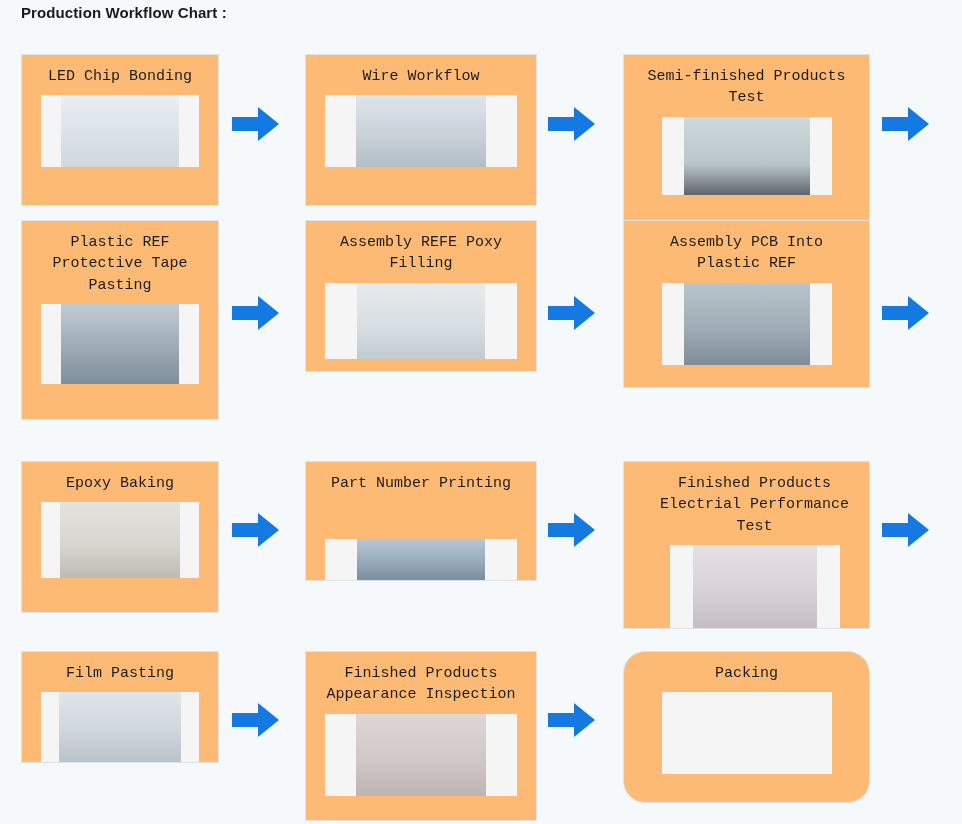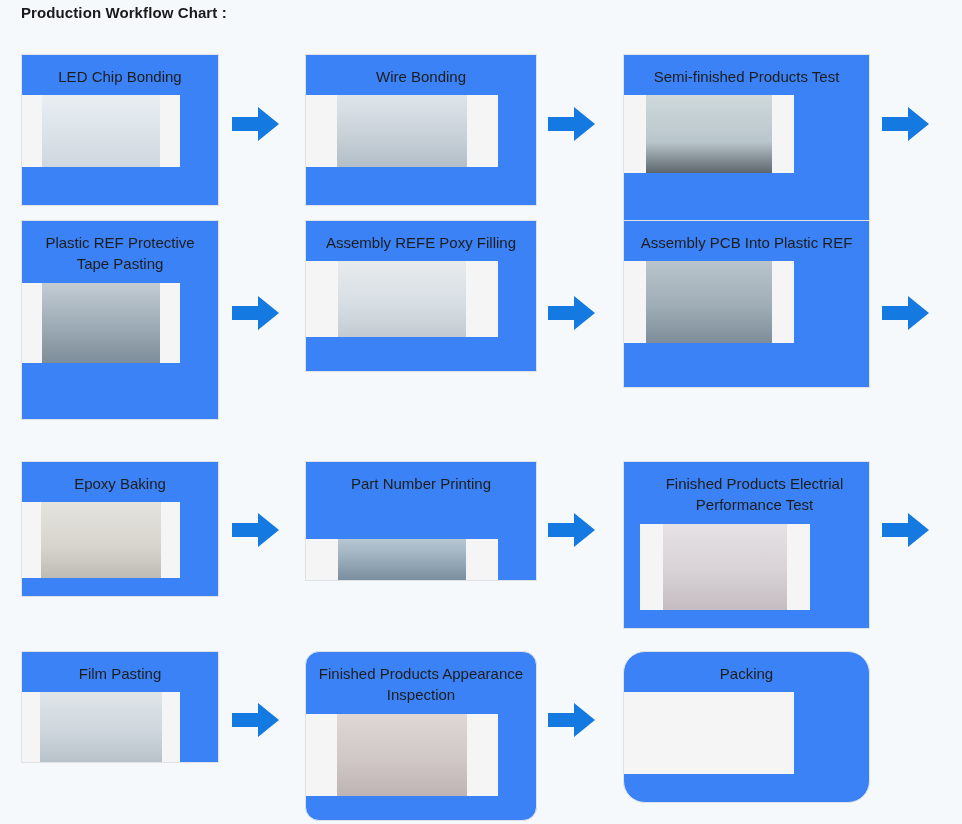--- a/index.html
+++ b/index.html
@@ -49,24 +49,26 @@
 
   
   .col0 { left: 21px;  width: 198px; }
   .col1 { left: 305px; width: 232px; }
   .col2 { left: 623px; width: 247px; }
 
   
   .wf-card {
     position: relative;
     box-sizing: border-box;
-    background: #3b82f6;
+    background: #fdba74;
     border: 1px solid #dfe3e8;
     display: flex;
     flex-direction: column;
+    align-items: center;
+    font-family: Liberation Mono, monospace;
   }
 
   .wf-card-title {
     color: #1d1d1d;
     font-size: 15px;
     line-height: 1.42;
     text-align: center;
     padding: 11px 10px 0 10px;
     box-sizing: border-box;
     width: 100%;
@@ -113,21 +115,21 @@
           </div>
         </div>
       </div>
       <div class="wf-arrow" style="left: 232px; top: 50px;">
         <svg viewBox="0 0 48 40" xmlns="http://www.w3.org/2000/svg" aria-hidden="true">
           <path d="M0 13 L26 13 L26 3 L47 20 L26 37 L26 27 L0 27 Z" fill="#1479e0"></path>
         </svg>
       </div>
       <div class="wf-cell col1">
         <div class="wf-card" style="width: 232px; height: 152px;">
-          <div class="wf-card-title">Wire Bonding</div>
+          <div class="wf-card-title">Wire Workflow</div>
           <div class="wf-card-media" style="width: 192px; height: 72px;">
             <div class="wf-photo" title="Row of wire bonding machines on a production floor" style="width: 130px; height: 72px; background-image: linear-gradient(rgb(223, 229, 234) 0%, rgb(201, 210, 217) 55%, rgb(179, 190, 199) 100%), linear-gradient(90deg, rgb(169, 180, 189) 0px, rgb(169, 180, 189) 12%, rgb(221, 228, 233) 12%, rgb(221, 228, 233) 26%, rgb(159, 171, 181) 26%, rgb(159, 171, 181) 40%, rgb(226, 232, 236) 40%, rgb(226, 232, 236) 58%, rgb(143, 160, 173) 58%, rgb(143, 160, 173) 72%, rgb(221, 228, 233) 72%, rgb(221, 228, 233) 100%);"></div>
           </div>
         </div>
       </div>
       <div class="wf-arrow" style="left: 548px; top: 50px;">
         <svg viewBox="0 0 48 40" xmlns="http://www.w3.org/2000/svg" aria-hidden="true">
           <path d="M0 13 L26 13 L26 3 L47 20 L26 37 L26 27 L0 27 Z" fill="#1479e0"></path>
         </svg>
       </div>
@@ -181,21 +183,21 @@
         </div>
       </div>
       <div class="wf-arrow" style="left: 882px; top: 73px;">
         <svg viewBox="0 0 48 40" xmlns="http://www.w3.org/2000/svg" aria-hidden="true">
           <path d="M0 13 L26 13 L26 3 L47 20 L26 37 L26 27 L0 27 Z" fill="#1479e0"></path>
         </svg>
       </div>
     </div>
     <div class="wf-row" style="top: 461px; height: 168px;">
       <div class="wf-cell col0">
-        <div class="wf-card" style="width: 198px; height: 136px;">
+        <div class="wf-card" style="width: 198px; height: 152px;">
           <div class="wf-card-title">Epoxy Baking</div>
           <div class="wf-card-media" style="width: 158px; height: 76px;">
             <div class="wf-photo" title="Three epoxy baking ovens side by side" style="width: 120px; height: 76px; background-image: linear-gradient(rgb(228, 227, 222) 0%, rgb(214, 212, 205) 60%, rgb(189, 187, 180) 100%), linear-gradient(90deg, rgb(207, 205, 198) 0px, rgb(207, 205, 198) 31%, rgb(141, 139, 134) 31%, rgb(141, 139, 134) 34%, rgb(207, 205, 198) 34%, rgb(207, 205, 198) 65%, rgb(141, 139, 134) 65%, rgb(141, 139, 134) 68%, rgb(207, 205, 198) 68%, rgb(207, 205, 198) 100%), radial-gradient(circle at 16% 22%, rgb(208, 64, 42) 0px, rgb(208, 64, 42) 7%, transparent 8%);"></div>
           </div>
         </div>
       </div>
       <div class="wf-arrow" style="left: 232px; top: 49px;">
         <svg viewBox="0 0 48 40" xmlns="http://www.w3.org/2000/svg" aria-hidden="true">
           <path d="M0 13 L26 13 L26 3 L47 20 L26 37 L26 27 L0 27 Z" fill="#1479e0"></path>
         </svg>
@@ -235,21 +237,21 @@
             <div class="wf-photo" title="Operator in blue gown at a film pasting machine" style="width: 122px; height: 80px; background-image: linear-gradient(rgb(226, 231, 234) 0%, rgb(207, 215, 221) 55%, rgb(181, 191, 199) 100%), radial-gradient(circle at 68% 58%, rgb(27, 87, 184) 0px, rgb(27, 87, 184) 19%, transparent 20%), radial-gradient(circle at 67% 24%, rgb(27, 87, 184) 0px, rgb(27, 87, 184) 9%, transparent 10%), radial-gradient(circle at 20% 84%, rgb(207, 42, 42) 0px, rgb(207, 42, 42) 9%, transparent 10%);"></div>
           </div>
         </div>
       </div>
       <div class="wf-arrow" style="left: 232px; top: 49px;">
         <svg viewBox="0 0 48 40" xmlns="http://www.w3.org/2000/svg" aria-hidden="true">
           <path d="M0 13 L26 13 L26 3 L47 20 L26 37 L26 27 L0 27 Z" fill="#1479e0"></path>
         </svg>
       </div>
       <div class="wf-cell col1">
-        <div class="wf-card" style="width: 232px; height: 170px; border-radius: 14px;">
+        <div class="wf-card" style="width: 232px; height: 170px;">
           <div class="wf-card-title">Finished Products Appearance Inspection</div>
           <div class="wf-card-media" style="width: 192px; height: 82px;">
             <div class="wf-photo" title="Inspector visually checking stacked finished product trays" style="width: 130px; height: 82px; background-image: linear-gradient(rgb(222, 215, 214) 0%, rgb(208, 200, 199) 55%, rgb(189, 180, 179) 100%), repeating-linear-gradient(170deg, rgb(232, 121, 125) 0px, rgb(232, 121, 125) 6px, rgb(244, 222, 222) 6px, rgb(244, 222, 222) 11px), radial-gradient(circle at 28% 60%, rgb(233, 201, 212) 0px, rgb(233, 201, 212) 24%, transparent 25%);"></div>
           </div>
         </div>
       </div>
       <div class="wf-arrow" style="left: 548px; top: 49px;">
         <svg viewBox="0 0 48 40" xmlns="http://www.w3.org/2000/svg" aria-hidden="true">
           <path d="M0 13 L26 13 L26 3 L47 20 L26 37 L26 27 L0 27 Z" fill="#1479e0"></path>
         </svg>

